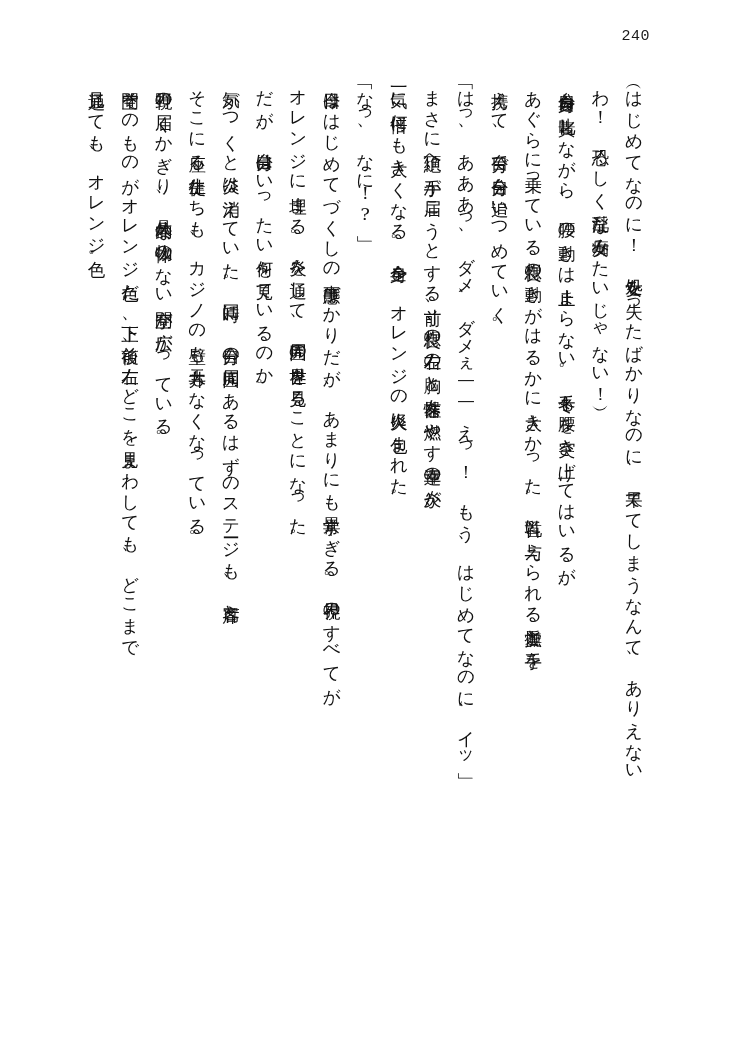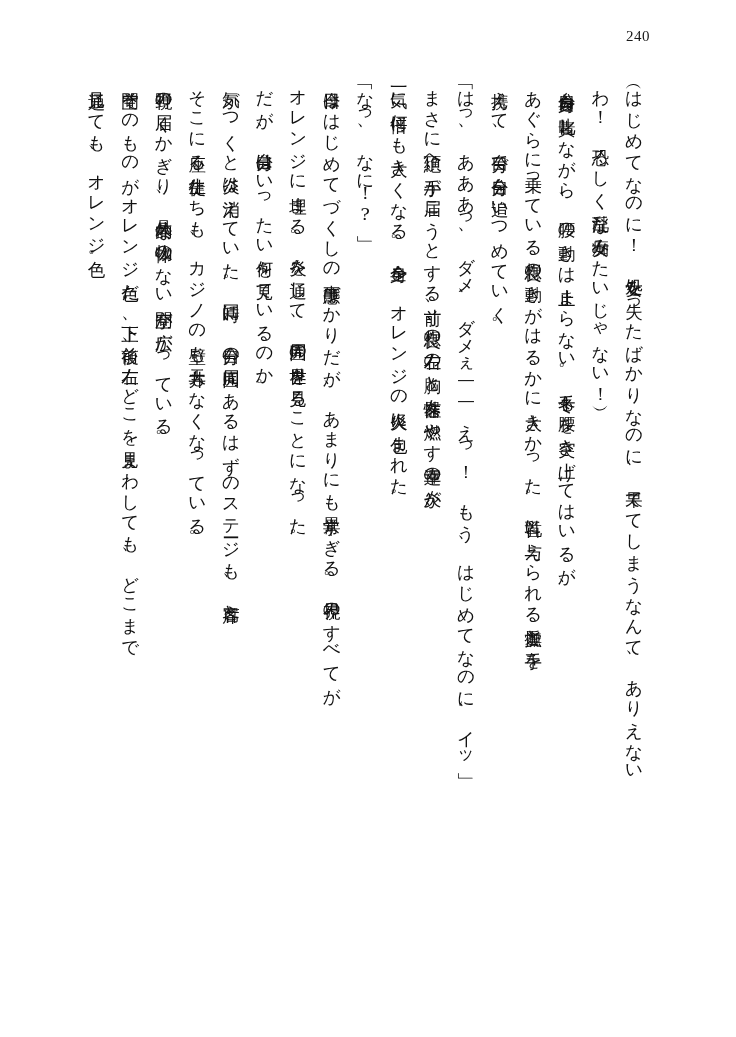--- a/index.html
+++ b/index.html
@@ -21,21 +21,21 @@
     background: #ffffff;
     box-sizing: border-box;
   }
   .page-number {
     position: absolute;
     top: 28px;
     right: 86px;
     font-size: 15px;
     letter-spacing: 0.5px;
     color: #1a1a1a;
-    font-family: Liberation Serif, serif;
+    font-family: Liberation Mono, monospace;
   }
   .body-text {
     position: absolute;
     top: 78px;
     left: 88px;
     right: 86px;
     height: 880px;
     writing-mode: vertical-rl;
     text-orientation: upright;
     -webkit-writing-mode: vertical-rl;

